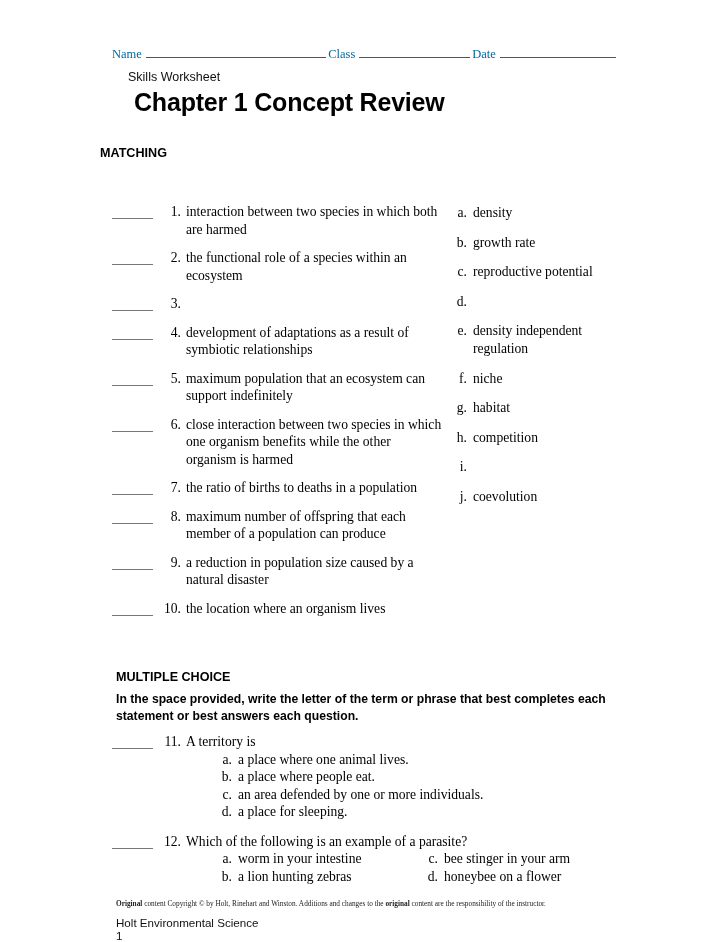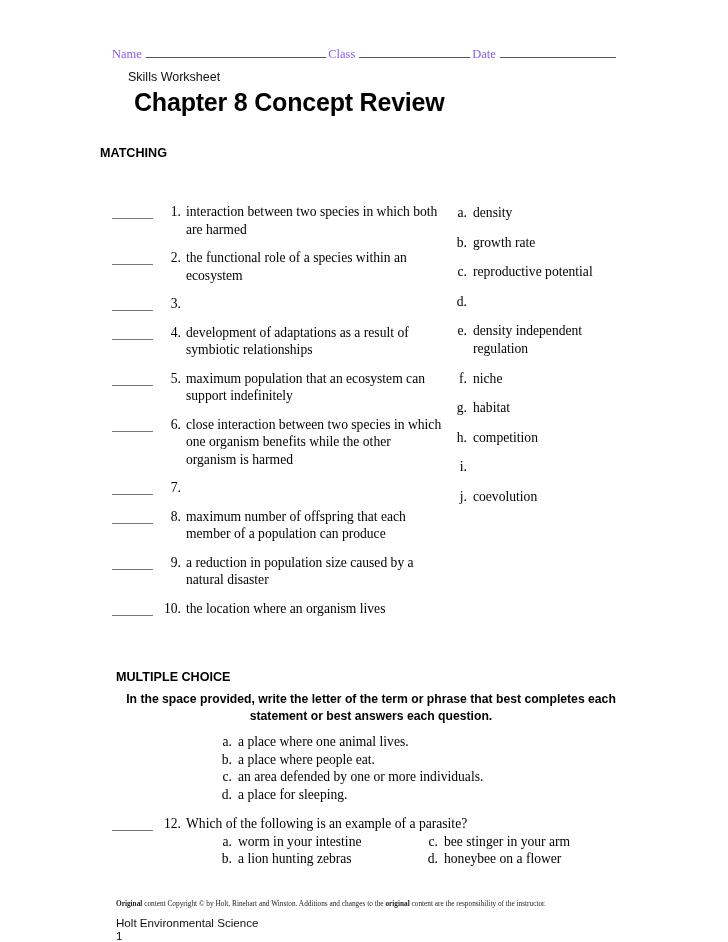--- a/index.html
+++ b/index.html
@@ -26,21 +26,21 @@
   
   .idline {
     position: absolute;
     left: 112px;
     top: 46px;
     width: 506px;
     display: flex;
     align-items: baseline;
     font-family: "Liberation Serif", serif;
     font-size: 12.5px;
-    color: #8b5cf6;
+    color: #0369a1;
   }
   .idline .lbl { white-space: nowrap; }
   .idline .rule {
     border-bottom: 1px solid #555;
     height: 11px;
     margin: 0 2px 0 4px;
   }
   .rule-name  { width: 208px; }
   .rule-class { width: 128px; }
   .rule-date  { width: 134px; }
@@ -80,21 +80,21 @@
     font-size: 12.2px;
     font-weight: bold;
     color: #000;
     line-height: 17px;
     width: 510px;
   }
 
   #matching-head { left: 100px; top: 146px; }
   #matching-instr { left: 116px; top: 164px; }
   #mc-head { left: 116px; top: 670px; }
-  #mc-instr { left: 116px; top: 691px; text-align: center; }
+  #mc-instr { left: 116px; top: 691px; }
 
   
   .match-list {
     position: absolute;
     left: 112px;
     top: 203px;
     width: 330px;
   }
   .match-item {
     display: flex;
@@ -216,21 +216,21 @@
   <div class="idline">
     <span class="lbl">Name</span>
     <span class="rule rule-name"></span>
     <span class="lbl">Class</span>
     <span class="rule rule-class"></span>
     <span class="lbl">Date</span>
     <span class="rule rule-date"></span>
   </div>
 
   <div class="skills-worksheet">Skills Worksheet</div>
-  <div class="doc-title">Chapter 8 Concept Review</div>
+  <div class="doc-title">Chapter 1 Concept Review</div>
 
   <div class="section-head" id="matching-head">MATCHING</div>
 
   <div class="match-list">
     <div class="match-item">
       <span class="blank"></span>
       <span class="match-num">1.</span>
       <span class="match-text">interaction between two species in which both are harmed</span>
     </div>
     <div class="match-item">
@@ -253,20 +253,21 @@
       <span class="match-text">maximum population that an ecosystem can support indefinitely</span>
     </div>
     <div class="match-item">
       <span class="blank"></span>
       <span class="match-num">6.</span>
       <span class="match-text">close interaction between two species in which one organism benefits while the other organism is harmed</span>
     </div>
     <div class="match-item">
       <span class="blank"></span>
       <span class="match-num">7.</span>
+      <span class="match-text">the ratio of births to deaths in a population</span>
     </div>
     <div class="match-item">
       <span class="blank"></span>
       <span class="match-num">8.</span>
       <span class="match-text">maximum number of offspring that each member of a population can produce</span>
     </div>
     <div class="match-item">
       <span class="blank"></span>
       <span class="match-num">9.</span>
       <span class="match-text">a reduction in population size caused by a natural disaster</span>
@@ -318,20 +319,25 @@
       <span class="choice-text">coevolution</span>
     </div>
   </div>
 
   <div class="section-head" id="mc-head">MULTIPLE CHOICE</div>
   <div class="section-instr" id="mc-instr">In the space provided, write the letter of the term or phrase that best completes each statement or best answers each question.</div>
 
   <div class="mc-list">
 
     <div class="mc-q">
+      <div class="mc-stem">
+        <span class="blank"></span>
+        <span class="mc-num">11.</span>
+        <span class="mc-stem-text">A territory is</span>
+      </div>
       <div class="mc-options">
         <div class="mc-opt-row">
           <span class="mc-opt">
             <span class="mc-letter">a.</span>
             <span>a place where one animal lives.</span>
           </span>
         </div>
         <div class="mc-opt-row">
           <span class="mc-opt">
             <span class="mc-letter">b.</span>

